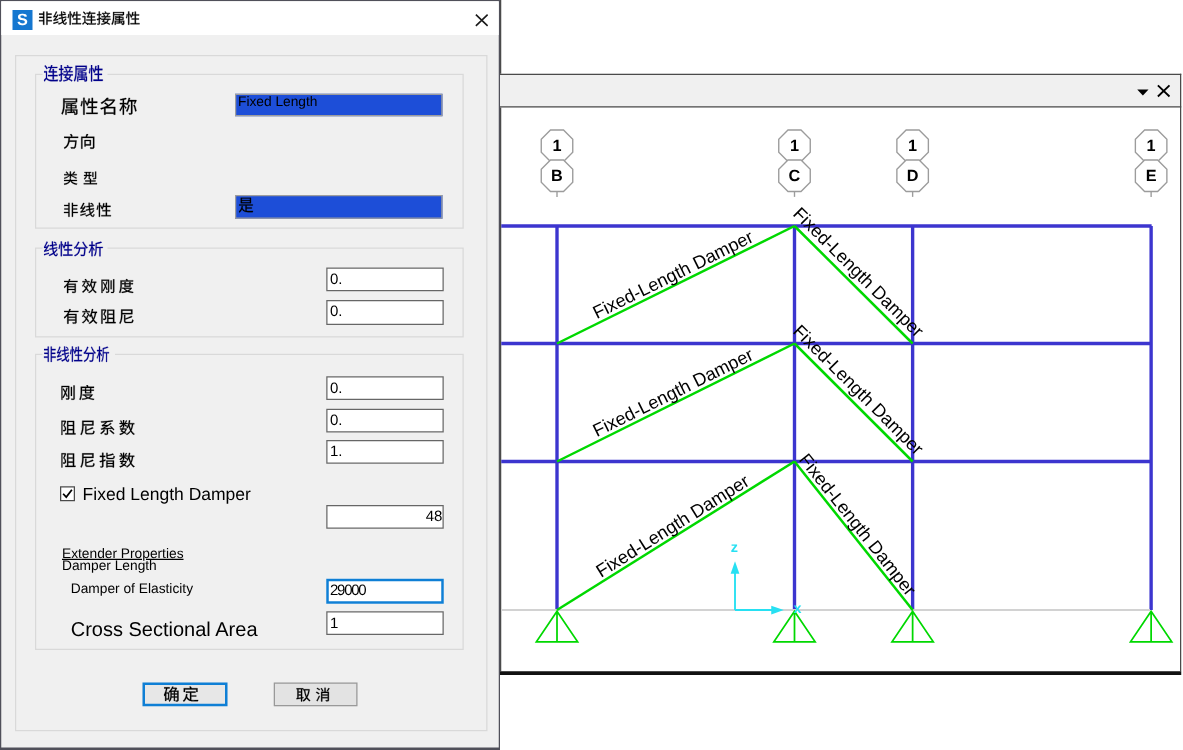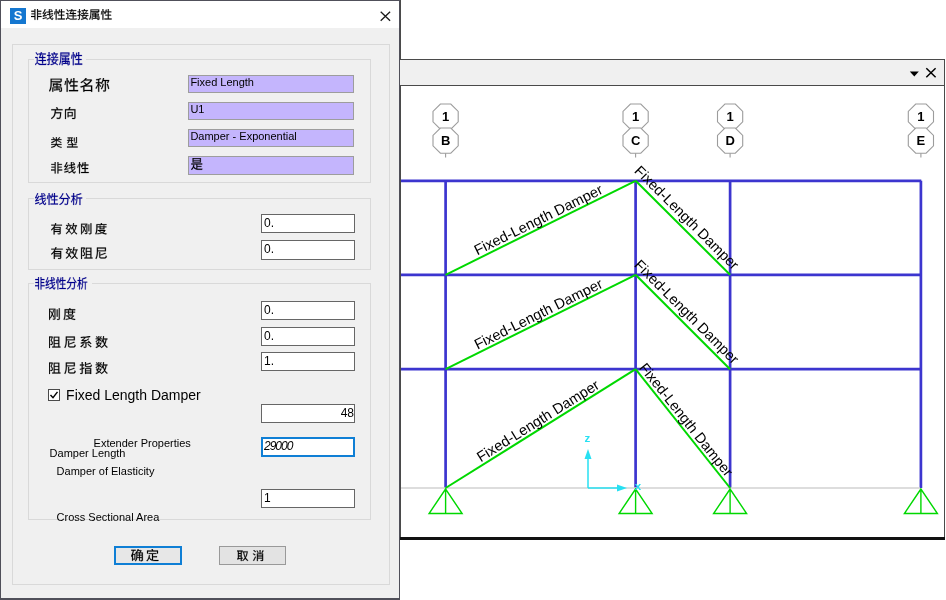--- a/index.html
+++ b/index.html
@@ -1,18 +1,18 @@
 <!DOCTYPE html>
 <html><head><meta charset="utf-8"><style>
 html,body{margin:0;padding:0;}
 body{width:946px;height:600px;position:relative;overflow:hidden;background:#fff;
      font-family:"Liberation Sans",sans-serif;}
 .abs{position:absolute;}
 .lat{position:absolute;white-space:nowrap;color:#000;}
-.ro{position:absolute;background:#c4b5fd;border:1px solid #9d9d9d;height:18.6px;width:166.9px;
+.ro{position:absolute;background:#1d4ed8;border:1px solid #9d9d9d;height:18.6px;width:166.9px;
     box-sizing:border-box;font-size:11px;color:#000;padding-left:1.9px;padding-top:0.5px;}
 .ed{position:absolute;background:#fff;border:1px solid #666;height:19.2px;width:94.2px;
     box-sizing:border-box;font-size:12px;color:#000;line-height:16.8px;padding-left:2.2px;left:259.8px;}
 .grp{position:absolute;border:1px solid #d9d9d9;left:27px;width:341px;}
 </style></head><body>
 <div class="abs" style="left:399.6px;top:0;width:1.0px;height:537px;background:#4a4a4a"></div>
 <div class="abs" style="left:400px;top:58.8px;width:545px;height:25px;background:#f0f0f0;border-top:1.2px solid #4a4a4a;border-bottom:1.2px solid #4a4a4a"></div>
 <div class="abs" style="left:943.9px;top:58.8px;width:1.5px;height:478.6px;background:#4a4a4a"></div>
 <div class="abs" style="left:400px;top:537.4px;width:545.4px;height:2.2px;background:#111"></div>
 <svg class="abs" style="left:905px;top:65px" width="38" height="16" viewBox="0 0 38 16">
@@ -79,40 +79,38 @@
       <path d="M0.7 0.7 L10.1 9.7 M10.1 0.7 L0.7 9.7" stroke="#1a1a1a" stroke-width="1.3" fill="none"></path>
     </svg>
 <div class="abs" style="left:11px;top:43px;width:378px;height:541px;border:1px solid #d9d9d9;box-sizing:border-box;"></div>
 <div class="grp" style="top:58px;height:122px;"></div>
 <div class="grp" style="top:197px;height:70px;"></div>
 <div class="grp" style="top:282px;height:235px;"></div>
 <div class="abs" style="left:33px;top:50px;width:52px;height:15px;background:#f0f0f0"></div>
 <div class="abs" style="left:33px;top:188px;width:52px;height:15px;background:#f0f0f0"></div>
 <div class="abs" style="left:33px;top:276px;width:58px;height:15px;background:#f0f0f0"></div>
 <div class="ro" style="left:186.5px;top:73.5px;">Fixed Length</div>
-<div class="ro" style="left:186.5px;top:100.7px;">U1</div>
-<div class="ro" style="left:186.5px;top:127.9px;">Damper - Exponential</div>
 <div class="ro" style="left:186.5px;top:155.2px;"></div>
 <div class="ed" style="top:213.3px;">0.</div>
 <div class="ed" style="top:239.4px;">0.</div>
 <div class="ed" style="top:300.0px;">0.</div>
 <div class="ed" style="top:325.8px;">0.</div>
 <div class="ed" style="top:351.2px;">1.</div>
 <div class="ed" style="top:403.0px;text-align:right;">48</div>
 <div class="ed" style="top:488.0px;">1</div>
-<div class="ed" style="top:436px;height:20px;border:2px solid #0f7fd5;line-height:15.2px;padding-left:1.2px;letter-spacing:-1.0px;font-style:italic;">29000</div>
+<div class="ed" style="top:462px;height:20px;border:2px solid #0f7fd5;line-height:15.2px;padding-left:1.2px;letter-spacing:-1.0px;">29000</div>
 <div class="abs" style="left:46.7px;top:387.8px;width:12px;height:12px;background:#fff;border:1px solid #4a4a4a;box-sizing:border-box;"></div>
 <svg class="abs" style="left:46.7px;top:387.8px" width="12" height="12" viewBox="0 0 12 12">
       <path d="M2.5 6 L5 8.7 L9.5 2.8" stroke="#000" stroke-width="1.4" fill="none"></path>
     </svg>
 <div class="lat" style="left:65.1px;top:385.6px;font-size:14px;">Fixed Length Damper</div>
 <div class="lat" style="left:48.6px;top:410.1px;font-size:11px;margin-top:36px;">Damper Length</div>
-<div class="lat" style="left:48.6px;top:435.6px;font-size:11px;margin-left:44px;">Extender Properties</div>
+<div class="lat" style="left:48.6px;top:435.6px;font-size:11px;text-decoration:underline;">Extender Properties</div>
 <div class="lat" style="left:55.6px;top:463.8px;font-size:11px;">Damper of Elasticity</div>
-<div class="lat" style="left:55.6px;top:510px;font-size:11px;">Cross Sectional Area</div>
+<div class="lat" style="left:55.6px;top:495px;font-size:16px;">Cross Sectional Area</div>
 <div class="abs" style="left:113px;top:544.5px;width:67.5px;height:19.5px;background:#e7e7e7;border:2px solid #0f7fd5;box-sizing:border-box;"></div>
 <div class="abs" style="left:218.4px;top:545px;width:67px;height:19px;background:#e3e3e3;border:1px solid #999;box-sizing:border-box;"></div>
 <svg style="position:absolute;left:29.5px;top:8.4px" width="82" height="12" viewBox="0 0 82 12">
       <path d="M6.1 0.1V10.8H7V8H10.5V7.1H7V5.3H10.1V4.4H7V2.7H10.3V1.8H7V0.1ZM0 7.1V8H3.5V10.8H4.4V0.1H3.5V1.8H0.3V2.7H3.5V4.4H0.5V5.3H3.5V7.1Z M11.7 9.2 11.9 10.1C12.9 9.7 14.3 9.3 15.7 8.9L15.6 8.2C14.1 8.6 12.6 9 11.7 9.2ZM19.3 0.7C19.9 1 20.6 1.5 21 1.8L21.5 1.2C21.1 0.9 20.4 0.5 19.8 0.2ZM11.9 4.9C12 4.8 12.3 4.7 13.8 4.6C13.2 5.3 12.8 5.9 12.6 6.1C12.2 6.6 11.9 6.9 11.7 6.9C11.8 7.1 11.9 7.5 12 7.7C12.2 7.6 12.6 7.5 15.5 6.9C15.5 6.7 15.5 6.4 15.5 6.1L13.2 6.5C14.1 5.5 15 4.2 15.7 2.9L15 2.5C14.8 2.9 14.5 3.4 14.3 3.8L12.8 3.9C13.5 2.9 14.1 1.7 14.7 0.4L13.8 0.1C13.4 1.5 12.5 3 12.3 3.3C12 3.7 11.8 4 11.6 4.1C11.7 4.3 11.8 4.7 11.9 4.9ZM21.4 5.8C20.9 6.5 20.3 7.2 19.5 7.8C19.4 7.1 19.2 6.4 19.1 5.6L22.1 5L21.9 4.2L19 4.8C18.9 4.3 18.9 3.8 18.8 3.2L21.7 2.8L21.6 2L18.8 2.4C18.7 1.6 18.7 0.8 18.7 0H17.9C17.9 0.9 17.9 1.7 17.9 2.6L16.1 2.8L16.2 3.6L18 3.4C18 3.9 18.1 4.4 18.1 4.9L15.9 5.3L16 6.1L18.3 5.7C18.4 6.7 18.6 7.6 18.8 8.3C17.8 9 16.7 9.5 15.5 9.8C15.7 10 15.9 10.4 16 10.6C17.1 10.2 18.2 9.7 19.1 9.1C19.6 10.1 20.2 10.7 21.1 10.7C21.9 10.7 22.1 10.4 22.3 9C22.1 9 21.8 8.8 21.6 8.6C21.6 9.6 21.5 9.9 21.1 9.9C20.6 9.9 20.2 9.4 19.8 8.6C20.8 7.9 21.6 7 22.1 6.1Z M24.7 0V10.8H25.6V0ZM23.7 2.2C23.6 3.2 23.4 4.5 23.1 5.3L23.7 5.5C24.1 4.6 24.3 3.3 24.3 2.3ZM25.7 2.2C26 2.8 26.4 3.7 26.5 4.2L27.2 3.9C27 3.4 26.7 2.5 26.3 1.9ZM26.6 9.5V10.4H33.8V9.5H30.9V6.6H33.3V5.8H30.9V3.3H33.5V2.5H30.9V0.1H30V2.5H28.5C28.7 1.9 28.8 1.3 29 0.7L28.1 0.6C27.8 2.2 27.4 3.7 26.7 4.8C26.9 4.9 27.3 5 27.5 5.2C27.8 4.7 28 4 28.3 3.3H30V5.8H27.5V6.6H30V9.5Z M35.4 0.6C36 1.3 36.7 2.2 37 2.7L37.8 2.2C37.4 1.7 36.7 0.8 36.1 0.2ZM37.3 4H35V4.8H36.5V8.5C36 8.7 35.4 9.2 34.8 9.9L35.4 10.8C36 10 36.5 9.2 36.9 9.2C37.1 9.2 37.5 9.7 38 10C38.8 10.5 39.8 10.6 41.4 10.6C42.5 10.6 44.7 10.6 45.5 10.5C45.6 10.3 45.7 9.8 45.8 9.5C44.6 9.7 42.8 9.8 41.4 9.8C40 9.8 39 9.7 38.2 9.2C37.8 8.9 37.5 8.7 37.3 8.6ZM38.8 5.1C38.9 5 39.3 4.9 39.9 4.9H41.7V6.5H38.1V7.3H41.7V9.5H42.6V7.3H45.4V6.5H42.6V4.9H44.9L44.9 4.1H42.6V2.6H41.7V4.1H39.8C40.1 3.5 40.5 2.8 40.8 2H45.2V1.2H41.1L41.5 0.3L40.6 0C40.4 0.4 40.3 0.8 40.2 1.2H38.2V2H39.8C39.6 2.7 39.3 3.2 39.2 3.5C38.9 3.9 38.7 4.2 38.5 4.2C38.6 4.5 38.8 4.9 38.8 5.1Z M51.5 2.4C51.8 2.9 52.1 3.5 52.3 4L53 3.6C52.8 3.2 52.5 2.6 52.1 2.1ZM48 0V2.4H46.6V3.2H48V5.8C47.4 6 46.9 6.1 46.4 6.2L46.7 7.1L48 6.7V9.7C48 9.9 47.9 9.9 47.8 9.9C47.7 9.9 47.2 9.9 46.8 9.9C46.9 10.2 47 10.5 47 10.7C47.7 10.8 48.1 10.7 48.4 10.6C48.7 10.4 48.8 10.2 48.8 9.7V6.4L50 6L49.8 5.2L48.8 5.5V3.2H50V2.4H48.8V0ZM52.8 0.2C52.9 0.5 53.1 0.9 53.3 1.3H50.6V2H56.9V1.3H54.2C54 0.9 53.8 0.5 53.6 0.1ZM55.1 2.2C54.9 2.7 54.5 3.5 54.1 4H50.2V4.7H57.2V4H55C55.3 3.5 55.6 2.9 55.9 2.4ZM55.1 6.8C54.8 7.5 54.5 8.1 54 8.6C53.3 8.3 52.6 8.1 52 7.9C52.2 7.6 52.5 7.2 52.7 6.8ZM50.8 8.3C51.6 8.5 52.4 8.8 53.2 9.1C52.4 9.6 51.3 9.9 49.9 10C50 10.2 50.2 10.5 50.2 10.8C51.9 10.5 53.2 10.1 54.1 9.5C55.1 9.9 55.9 10.4 56.5 10.8L57 10.1C56.5 9.7 55.7 9.3 54.8 8.9C55.3 8.4 55.7 7.7 55.9 6.8H57.4V6H53.1C53.3 5.7 53.5 5.3 53.7 5L52.9 4.8C52.7 5.2 52.5 5.6 52.2 6H50V6.8H51.8C51.5 7.3 51.1 7.8 50.8 8.3Z M60.3 1.2H67.3V2.3H60.3ZM59.5 0.5V4C59.5 5.8 59.3 8.4 58.2 10.3C58.4 10.3 58.8 10.6 59 10.7C60.2 8.8 60.3 5.9 60.3 4V3H68.2V0.5ZM62 5.4H64.1V6.2H62ZM64.9 5.4H67V6.2H64.9ZM65.6 8.4 66 9 64.9 9V8.1H67.5V10C67.5 10.1 67.5 10.1 67.4 10.1C67.2 10.2 66.8 10.2 66.3 10.1C66.4 10.3 66.5 10.6 66.5 10.8C67.2 10.8 67.7 10.8 68 10.7C68.3 10.5 68.4 10.4 68.4 10V7.5H64.9V6.8H67.8V4.8H64.9V4.1C65.9 4.1 66.9 3.9 67.7 3.8L67.1 3.3C65.7 3.5 63.1 3.7 61 3.7C61.1 3.9 61.1 4.1 61.2 4.3C62.1 4.3 63.1 4.3 64.1 4.2V4.8H61.2V6.8H64.1V7.5H60.8V10.8H61.6V8.1H64.1V9L62 9.1L62.1 9.7C63.2 9.7 64.8 9.6 66.3 9.5L66.6 10.1L67.2 9.9C67 9.5 66.5 8.8 66.1 8.3Z M71.5 0V10.8H72.4V0ZM70.4 2.2C70.4 3.2 70.2 4.5 69.8 5.3L70.5 5.5C70.8 4.6 71 3.3 71.1 2.3ZM72.5 2.2C72.8 2.8 73.2 3.7 73.3 4.2L73.9 3.9C73.8 3.4 73.4 2.5 73.1 1.9ZM73.4 9.5V10.4H80.6V9.5H77.7V6.6H80.1V5.8H77.7V3.3H80.3V2.5H77.7V0.1H76.8V2.5H75.3C75.5 1.9 75.6 1.3 75.7 0.7L74.9 0.6C74.6 2.2 74.1 3.7 73.5 4.8C73.7 4.9 74.1 5 74.2 5.2C74.5 4.7 74.8 4 75 3.3H76.8V5.8H74.3V6.6H76.8V9.5Z" fill="#000" stroke="#000" stroke-width="0.22"></path>
     </svg>
 <svg style="position:absolute;left:34.3px;top:51.2px" width="49" height="15" viewBox="0 0 49 15">
       <path d="M0.6 0.7C1.3 1.5 2 2.6 2.3 3.3L3.1 2.7C2.7 2 2 0.9 1.3 0.2ZM2.6 4.9H0.2V5.9H1.8V10.4C1.2 10.6 0.6 11.3 0 12.2L0.7 13.2C1.2 12.2 1.8 11.3 2.1 11.3C2.4 11.3 2.8 11.8 3.3 12.2C4.2 12.9 5.2 13 6.8 13C8 13 10.2 12.9 11.1 12.9C11.1 12.5 11.2 12 11.4 11.7C10.2 11.8 8.3 11.9 6.8 11.9C5.4 11.9 4.3 11.8 3.6 11.2C3.1 10.9 2.9 10.6 2.6 10.5ZM4.2 6.2C4.3 6.1 4.7 6 5.3 6H7.1V7.9H3.4V8.9H7.1V11.6H8.1V8.9H11V7.9H8.1V6H10.4L10.4 5H8.1V3.2H7.1V5H5.2C5.5 4.2 5.9 3.4 6.2 2.4H10.8V1.5H6.5L6.9 0.3L5.9 0C5.8 0.5 5.7 1 5.5 1.5H3.5V2.4H5.2C4.9 3.3 4.7 3.9 4.5 4.2C4.3 4.7 4.1 5.1 3.9 5.1C4 5.4 4.1 6 4.2 6.2Z M17.2 2.9C17.5 3.5 17.9 4.3 18 4.8L18.8 4.4C18.6 3.9 18.2 3.2 17.9 2.6ZM13.6 0V2.9H12.2V3.9H13.6V7.1C13 7.3 12.5 7.5 12 7.6L12.2 8.7L13.6 8.1V11.9C13.6 12.1 13.5 12.1 13.4 12.1C13.3 12.1 12.8 12.1 12.4 12.1C12.5 12.4 12.6 12.9 12.6 13.1C13.3 13.1 13.8 13.1 14 12.9C14.3 12.8 14.5 12.5 14.5 11.9V7.8L15.6 7.3L15.5 6.3L14.5 6.7V3.9H15.7V2.9H14.5V0ZM18.5 0.3C18.7 0.6 18.9 1.1 19.1 1.5H16.3V2.4H22.8V1.5H20C19.8 1.1 19.6 0.5 19.4 0.1ZM20.9 2.6C20.7 3.3 20.3 4.2 19.9 4.9H15.9V5.8H23.1V4.9H20.8C21.1 4.3 21.5 3.6 21.8 2.9ZM20.9 8.3C20.7 9.2 20.3 9.9 19.8 10.5C19.1 10.2 18.4 9.9 17.8 9.6C18 9.2 18.2 8.8 18.5 8.3ZM16.5 10.1C17.3 10.4 18.2 10.7 19 11.1C18.1 11.7 17 12 15.5 12.2C15.7 12.4 15.8 12.8 15.9 13.1C17.7 12.8 19 12.4 19.9 11.6C20.9 12.1 21.8 12.7 22.4 13.2L22.9 12.4C22.4 11.9 21.5 11.4 20.6 10.9C21.2 10.2 21.6 9.4 21.8 8.3H23.3V7.4H18.9C19.1 6.9 19.3 6.5 19.5 6L18.6 5.9C18.5 6.3 18.2 6.8 18 7.4H15.7V8.3H17.5C17.2 8.9 16.8 9.6 16.5 10.1Z M26.3 1.5H33.5V2.8H26.3ZM25.4 0.6V4.8C25.4 7.1 25.3 10.3 24.1 12.5C24.3 12.6 24.7 12.9 24.9 13.1C26.1 10.7 26.3 7.2 26.3 4.8V3.6H34.4V0.6ZM28.1 6.6H30.2V7.6H28.1ZM31 6.6H33.2V7.6H31ZM31.8 10.3 32.1 10.9 31 11V9.9H33.7V12.2C33.7 12.3 33.7 12.4 33.6 12.4C33.4 12.4 33 12.4 32.4 12.4C32.5 12.6 32.6 12.9 32.7 13.2C33.4 13.2 33.9 13.2 34.2 13C34.5 12.9 34.6 12.7 34.6 12.2V9.1H31V8.3H34.1V5.9H31V5C32.1 4.9 33.1 4.8 33.9 4.6L33.3 4C31.9 4.3 29.2 4.5 27 4.5C27.1 4.7 27.2 5 27.2 5.2C28.1 5.2 29.2 5.2 30.2 5.1V5.9H27.2V8.3H30.2V9.1H26.8V13.2H27.6V9.9H30.2V11L28.1 11.1L28.1 11.9C29.3 11.9 30.9 11.8 32.5 11.7L32.8 12.3L33.4 12.1C33.2 11.6 32.7 10.7 32.3 10.1Z M37.8 0V13.2H38.7V0ZM36.7 2.7C36.6 3.9 36.4 5.5 36.1 6.4L36.8 6.7C37.1 5.7 37.3 4 37.4 2.8ZM38.8 2.6C39.2 3.4 39.5 4.5 39.7 5.1L40.3 4.7C40.2 4.1 39.8 3.1 39.5 2.3ZM39.8 11.6V12.7H47.2V11.6H44.2V8H46.6V7H44.2V4.1H46.9V3H44.2V0.1H43.2V3H41.8C41.9 2.3 42.1 1.6 42.2 0.8L41.3 0.7C41 2.6 40.5 4.6 39.8 5.8C40.1 5.9 40.5 6.2 40.6 6.3C41 5.7 41.2 4.9 41.5 4.1H43.2V7H40.7V8H43.2V11.6Z" fill="#00008b" stroke="#00008b" stroke-width="0.22"></path>
     </svg>
 <svg style="position:absolute;left:34.3px;top:192.3px" width="49" height="13" viewBox="0 0 49 13">
       <path d="M0.1 10.2 0.3 11.2C1.4 10.8 2.8 10.3 4.2 9.9L4.1 9.1C2.6 9.5 1.1 10 0.1 10.2ZM7.9 0.8C8.5 1.1 9.3 1.6 9.7 2L10.2 1.4C9.8 1 9.1 0.5 8.5 0.3ZM0.3 5.4C0.5 5.3 0.8 5.3 2.2 5.1C1.7 5.9 1.2 6.6 1 6.8C0.6 7.3 0.4 7.6 0.1 7.7C0.2 7.9 0.3 8.4 0.4 8.6C0.6 8.4 1 8.3 4.1 7.6C4 7.4 4 7.1 4.1 6.8L1.7 7.3C2.6 6.1 3.5 4.7 4.3 3.2L3.5 2.8C3.3 3.2 3 3.7 2.8 4.2L1.2 4.4C1.9 3.3 2.6 1.9 3.2 0.5L2.3 0.1C1.8 1.6 1 3.3 0.7 3.7C0.4 4.2 0.2 4.4 0 4.5C0.1 4.8 0.3 5.2 0.3 5.4ZM10.1 6.4C9.7 7.2 9 8 8.2 8.6C8 7.9 7.9 7.1 7.7 6.2L10.8 5.5L10.7 4.7L7.6 5.3C7.6 4.7 7.5 4.2 7.5 3.6L10.5 3.1L10.3 2.2L7.4 2.7C7.4 1.8 7.4 0.9 7.4 0H6.5C6.5 1 6.5 1.9 6.6 2.8L4.7 3.1L4.8 4L6.6 3.7C6.7 4.3 6.7 4.9 6.8 5.5L4.4 5.9L4.6 6.8L6.9 6.3C7 7.4 7.2 8.4 7.5 9.2C6.4 9.9 5.3 10.5 4 10.9C4.3 11.1 4.5 11.5 4.6 11.7C5.7 11.3 6.8 10.7 7.8 10.1C8.3 11.2 8.9 11.9 9.8 11.9C10.6 11.9 10.9 11.5 11.1 10C10.9 10 10.6 9.7 10.4 9.5C10.3 10.7 10.2 11 9.9 11C9.3 11 8.9 10.4 8.5 9.5C9.5 8.7 10.3 7.8 10.9 6.8Z M13.6 0V11.9H14.5V0ZM12.5 2.5C12.4 3.5 12.2 5 11.8 5.8L12.6 6.1C12.9 5.2 13.1 3.7 13.2 2.6ZM14.6 2.4C14.9 3.1 15.3 4.1 15.4 4.7L16.1 4.3C16 3.7 15.6 2.8 15.2 2.1ZM15.5 10.6V11.5H23V10.6H19.9V7.3H22.4V6.4H19.9V3.7H22.7V2.8H19.9V0.1H19V2.8H17.5C17.7 2.1 17.8 1.5 17.9 0.8L17 0.6C16.8 2.4 16.3 4.2 15.6 5.3C15.8 5.4 16.2 5.6 16.4 5.7C16.7 5.2 17 4.5 17.2 3.7H19V6.4H16.4V7.3H19V10.6Z M31.7 0.3 30.9 0.6C31.7 2.5 33.2 4.7 34.4 5.8C34.6 5.6 35 5.2 35.2 5C33.9 4 32.5 2 31.7 0.3ZM27.5 0.3C26.8 2.3 25.6 4.1 24.1 5.2C24.3 5.4 24.7 5.7 24.9 5.9C25.2 5.7 25.5 5.3 25.8 5V5.9H28.2C27.9 8.1 27.2 10.2 24.4 11.2C24.6 11.4 24.8 11.8 24.9 12C28 10.8 28.8 8.5 29.1 5.9H32.4C32.3 9.1 32.1 10.4 31.8 10.7C31.7 10.9 31.5 10.9 31.3 10.9C31 10.9 30.2 10.9 29.5 10.8C29.6 11.1 29.7 11.5 29.8 11.8C30.5 11.8 31.3 11.9 31.7 11.8C32.1 11.8 32.4 11.7 32.6 11.4C33 10.9 33.2 9.4 33.4 5.4C33.4 5.3 33.4 4.9 33.4 4.9H25.9C26.9 3.7 27.8 2.2 28.5 0.6Z M41.5 1.5V5.4C41.5 7.3 41.4 9.7 40.3 11.4C40.5 11.5 40.9 11.8 41 11.9C42.2 10.1 42.3 7.4 42.3 5.4V5.4H44.5V12H45.4V5.4H47.2V4.5H42.3V2.1C43.8 1.9 45.4 1.4 46.5 0.9L45.7 0.2C44.7 0.7 43 1.1 41.5 1.5ZM38.2 0V2.8H36.4V3.7H38.1C37.7 5.5 36.9 7.6 36 8.7C36.2 8.9 36.4 9.3 36.5 9.5C37.1 8.7 37.7 7.3 38.2 5.8V11.9H39.1V5.6C39.5 6.3 40 7.1 40.2 7.6L40.7 6.8C40.5 6.4 39.5 5 39.1 4.4V3.7H40.8V2.8H39.1V0Z" fill="#00008b" stroke="#00008b" stroke-width="0.22"></path>

